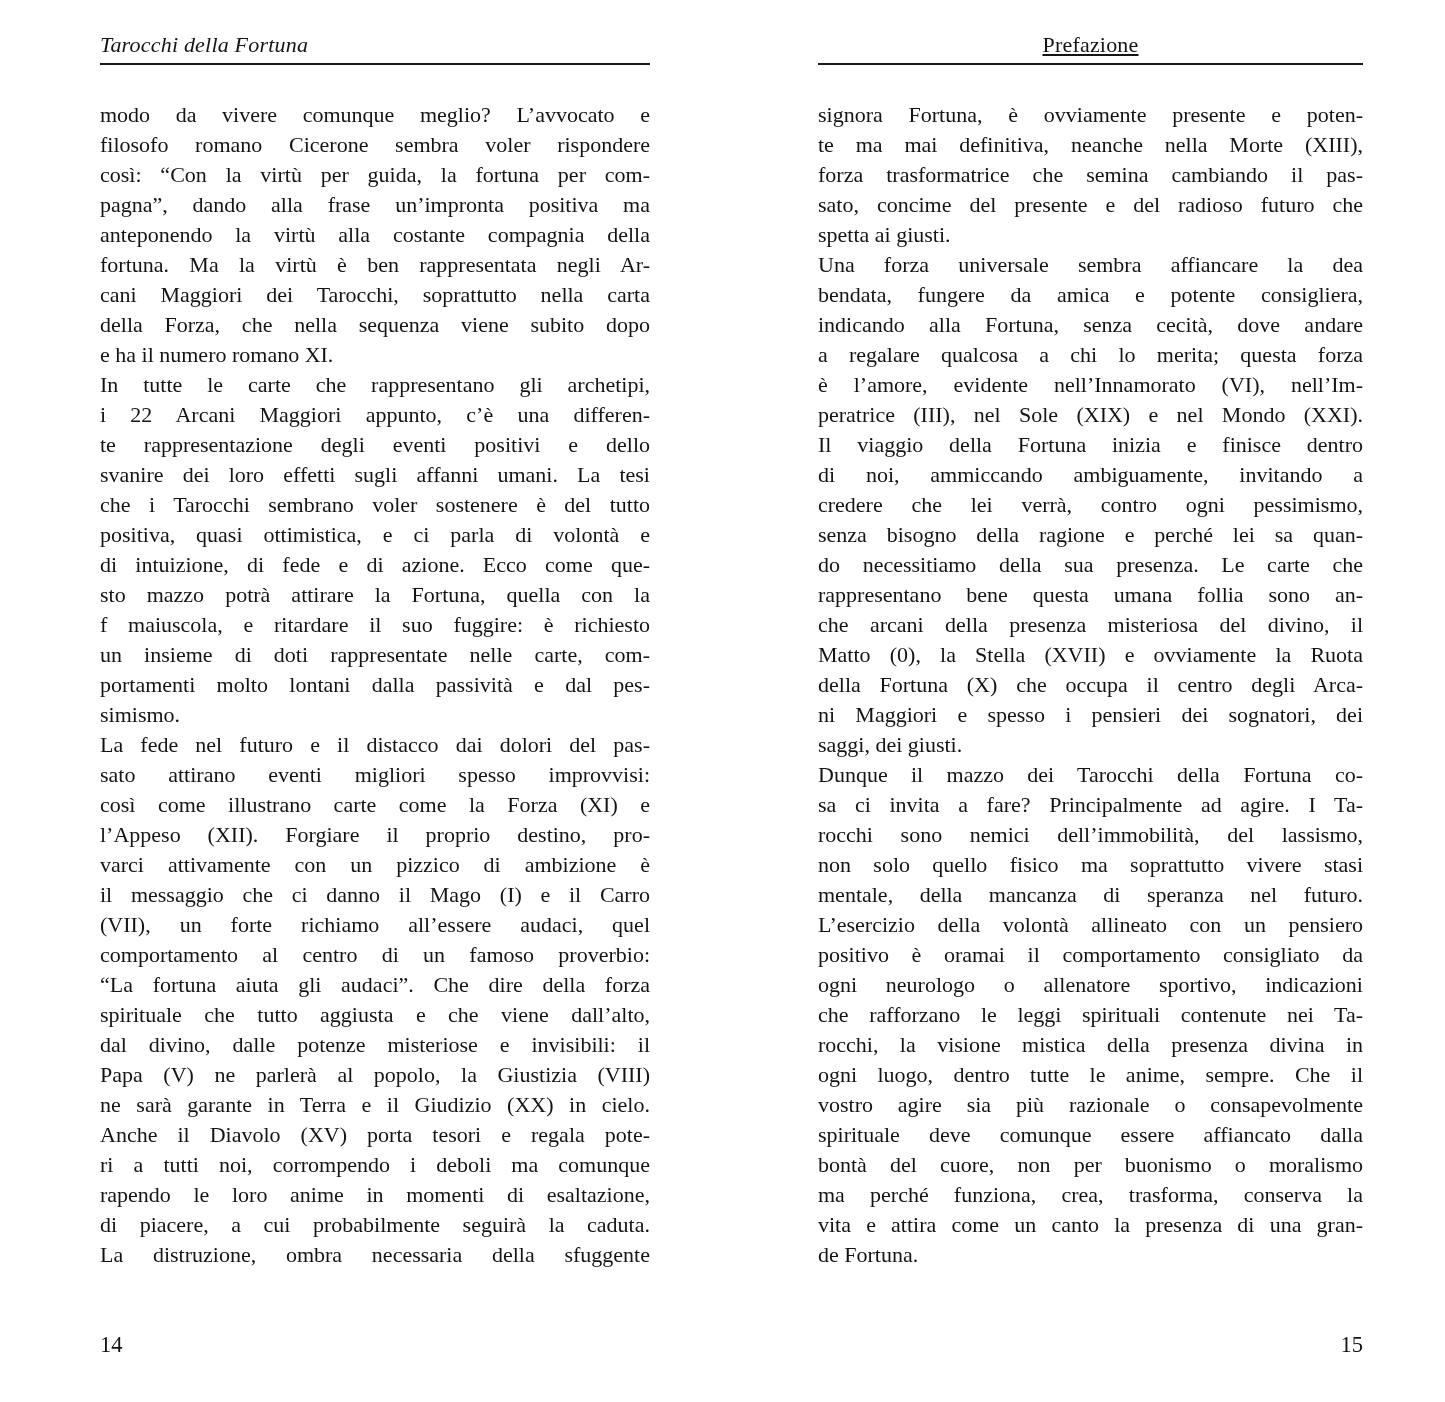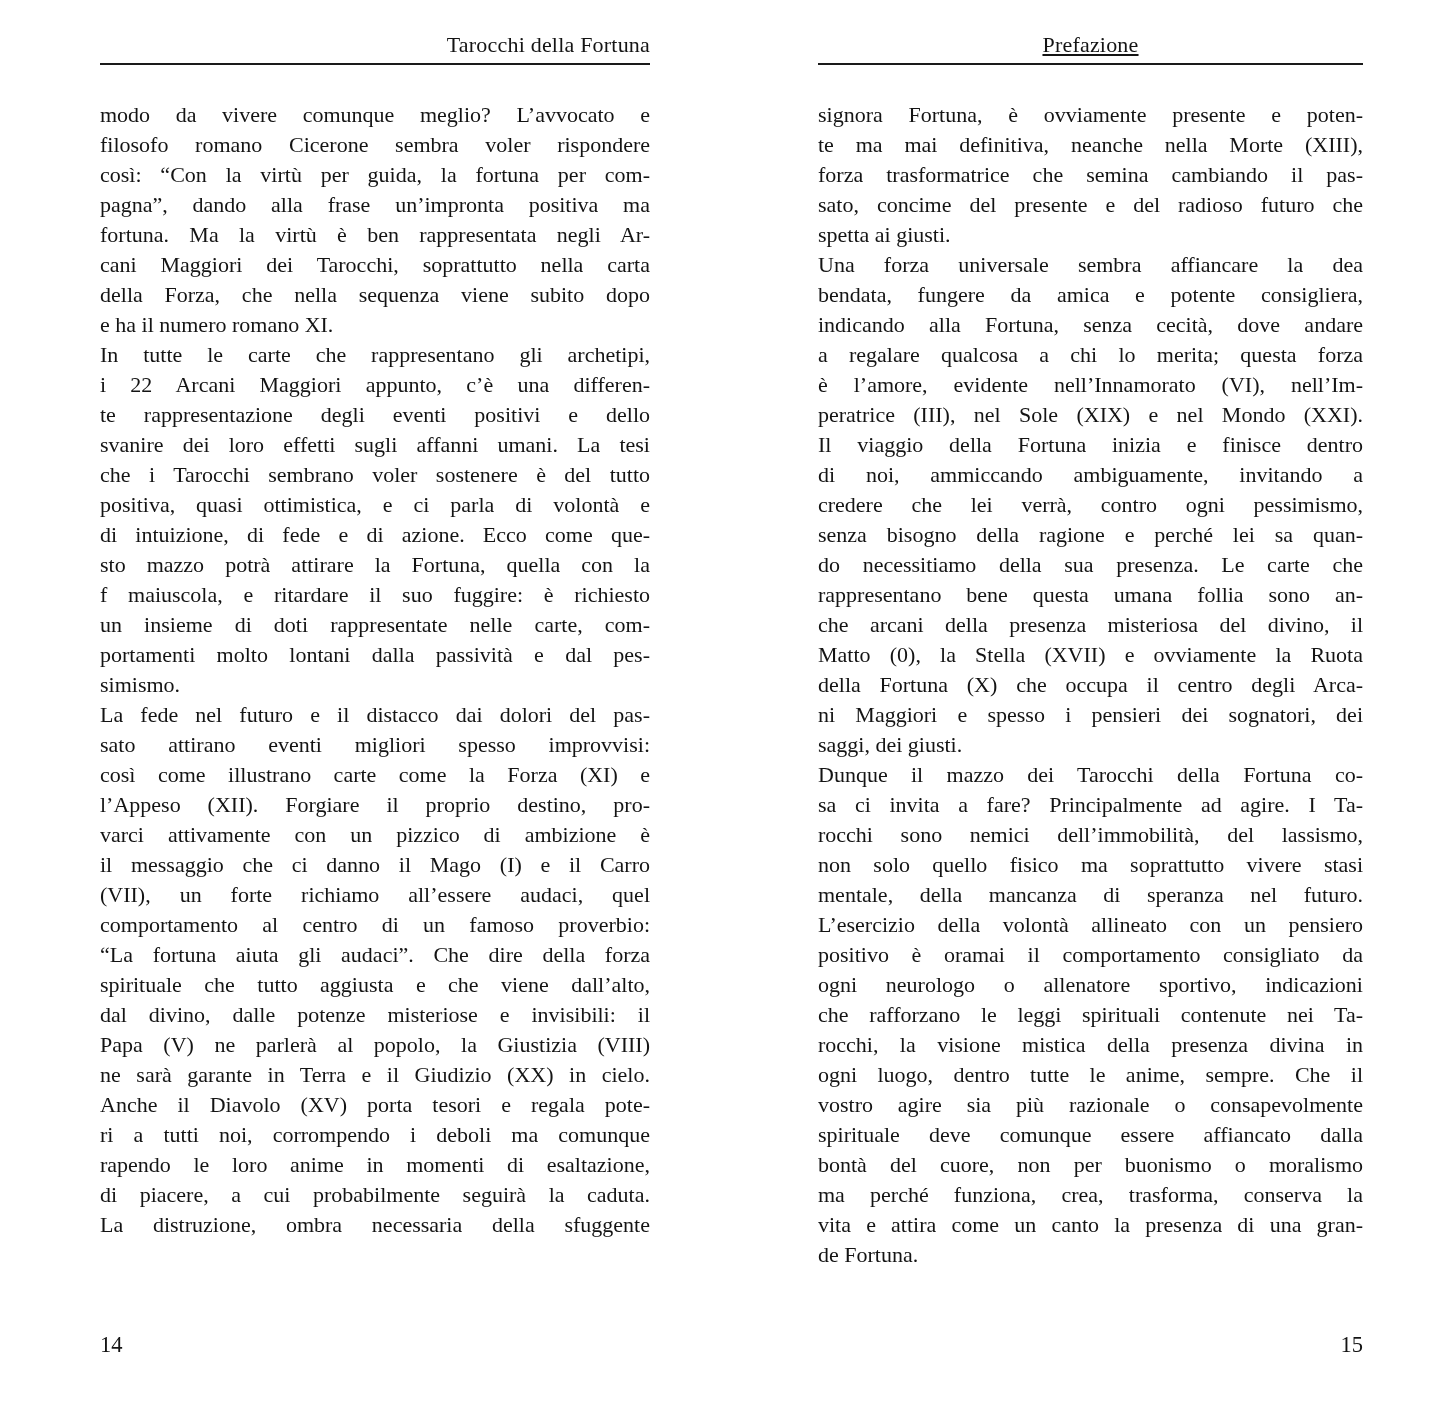--- a/index.html
+++ b/index.html
@@ -35,21 +35,21 @@
   .page.left  .page-inner { left: 100px; width: 550px; }
   .page.right .page-inner { left: 96px;  width: 545px; }
 
   .header-row {
     padding-top: 32px;
     font-size: 22px;
     letter-spacing: 0.2px;
     line-height: 26px;
     white-space: nowrap;
   }
-  .page.left  .header-row { text-align: right; }
+  .page.left  .header-row { text-align: left; font-style: italic; }
   .page.right .header-row { text-align: center; text-decoration: underline; }
 
   .rule {
     margin-top: 5px;
     border-bottom: 2px solid #1a1a1a;
     width: 100%;
   }
 
   .body-text {
     margin-top: 35px;
@@ -82,20 +82,21 @@
 
   <div class="page left">
     <div class="page-inner">
       <div class="header-row">Tarocchi della Fortuna</div>
       <div class="rule"></div>
       <div class="body-text">
           <div class="line j">modo da vivere comunque meglio? L’avvocato e</div>
           <div class="line j">filosofo romano Cicerone sembra voler rispondere</div>
           <div class="line j">così: “Con la virtù per guida, la fortuna per com-</div>
           <div class="line j">pagna”, dando alla frase un’impronta positiva ma</div>
+          <div class="line j">anteponendo la virtù alla costante compagnia della</div>
           <div class="line j">fortuna. Ma la virtù è ben rappresentata negli Ar-</div>
           <div class="line j">cani Maggiori dei Tarocchi, soprattutto nella carta</div>
           <div class="line j">della Forza, che nella sequenza viene subito dopo</div>
           <div class="line">e ha il numero romano XI.</div>
           <div class="line j">In tutte le carte che rappresentano gli archetipi,</div>
           <div class="line j">i 22 Arcani Maggiori appunto, c’è una differen-</div>
           <div class="line j">te rappresentazione degli eventi positivi e dello</div>
           <div class="line j">svanire dei loro effetti sugli affanni umani. La tesi</div>
           <div class="line j">che i Tarocchi sembrano voler sostenere è del tutto</div>
           <div class="line j">positiva, quasi ottimistica, e ci parla di volontà e</div>

